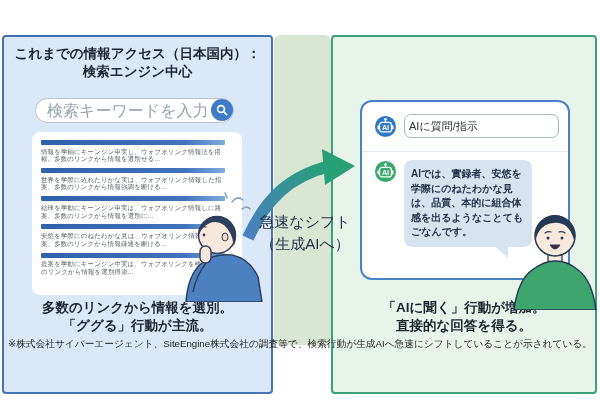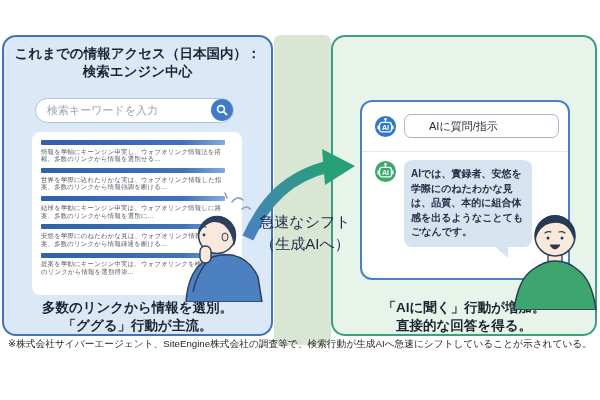--- a/index.html
+++ b/index.html
@@ -1,47 +1,47 @@
 <!DOCTYPE html>
 <html><head>
 <meta charset="utf-8">
 <style>
   html,body{margin:0;padding:0;}
   body{
     width:600px;height:400px;position:relative;background:#ffffff;
     font-family:"Liberation Sans","DejaVu Sans",sans-serif;overflow:hidden;
   }
   .gap-strip{position:absolute;left:274px;top:35px;width:57px;height:310px;background:#d9e6d3;border-radius:6px;}
-  .panel{position:absolute;top:35px;height:301px;border-radius:14px;box-sizing:border-box;}
+  .panel{position:absolute;top:35px;height:359px;border-radius:4px;box-sizing:border-box;}
   .panel-left{left:2px;width:271px;background:#dbe8f7;border:2px solid #4672b5;}
   .panel-right{left:331px;width:266px;background:#e8f3e9;border:2px solid #3ba17b;}
   .panel-title{margin-top:8px;text-align:center;font-weight:bold;font-size:13.5px;line-height:1.32;color:#1c2430;}
   
   .search-bar{position:absolute;left:31px;top:61px;width:199px;height:25px;background:#fff;
     border:1.5px solid #b8c4d4;border-radius:13px;box-sizing:border-box;display:flex;align-items:center;}
-  .search-input{border:none;outline:none;background:transparent;flex:1;min-width:0;font-size:11px;
-    padding:0 26px 0 11px;color:#333;font-family:Liberation Mono, monospace;}
+  .search-input{border:none;outline:none;background:transparent;flex:1;min-width:0;font-size:16px;
+    padding:0 26px 0 11px;color:#333;font-family:Liberation Serif, serif;}
   .search-input::placeholder{color:#98a2ae;}
   .search-btn{position:absolute;right:0px;top:0px;width:22px;height:22px;border-radius:50%;
     background:#3f7bc7;display:flex;align-items:center;justify-content:center;}
   
   .results{position:absolute;left:28px;top:95px;width:210px;height:163px;background:#fff;
     border-radius:8px;padding:8px 9px;box-sizing:border-box;}
   .result-item{margin-bottom:5px;}
   .result-bar{height:5px;width:96%;border-radius:1px;margin-bottom:2.5px;
     background:linear-gradient(90deg,#2d61aa,#3f74bc 78%,#82abdd);}
   .result-text{font-size:6.4px;line-height:1.22;color:#555b63;letter-spacing:0.2px;}
   .caption{position:absolute;left:0;right:0;top:262px;text-align:center;font-weight:bold;
     font-size:13.5px;line-height:1.32;color:#1c2430;}
   
   .chat-card{position:absolute;left:27px;top:63px;width:210px;height:180px;background:#fff;
     border:2px solid #4a80c4;border-radius:12px;box-sizing:border-box;}
   .chat-row1{position:absolute;left:12px;top:12px;display:flex;align-items:center;gap:7px;}
   .chat-input{width:155px;height:24px;border:1.5px solid #a9b6c6;border-radius:7px;font-size:11px;
-    color:#2b2f36;padding:0 24px;box-sizing:border-box;background:#fff;font-family:inherit;outline:none;}
+    color:#2b2f36;padding:0 4px;box-sizing:border-box;background:#fff;font-family:inherit;outline:none;}
   .chat-divider{position:absolute;left:0;right:0;top:49px;height:1px;background:#e3e9f0;}
   .chat-row2{position:absolute;left:12px;top:58px;display:flex;align-items:flex-start;gap:7px;}
   .bubble{position:relative;width:128px;background:#d8e3f0;border-radius:8px;padding:7px 7px;
     font-size:10px;font-weight:bold;color:#25324a;line-height:1.46;box-sizing:border-box;}
   .bubble-tail{position:absolute;right:24px;bottom:-11px;width:0;height:0;
     border-top:13px solid #d8e3f0;border-left:15px solid transparent;}
   
   .arrow-svg{position:absolute;left:238px;top:140px;}
   .arrow-label{position:absolute;left:240px;top:211px;width:130px;text-align:center;
     font-weight:normal;font-size:15px;line-height:1.45;color:#1d2b47;}

